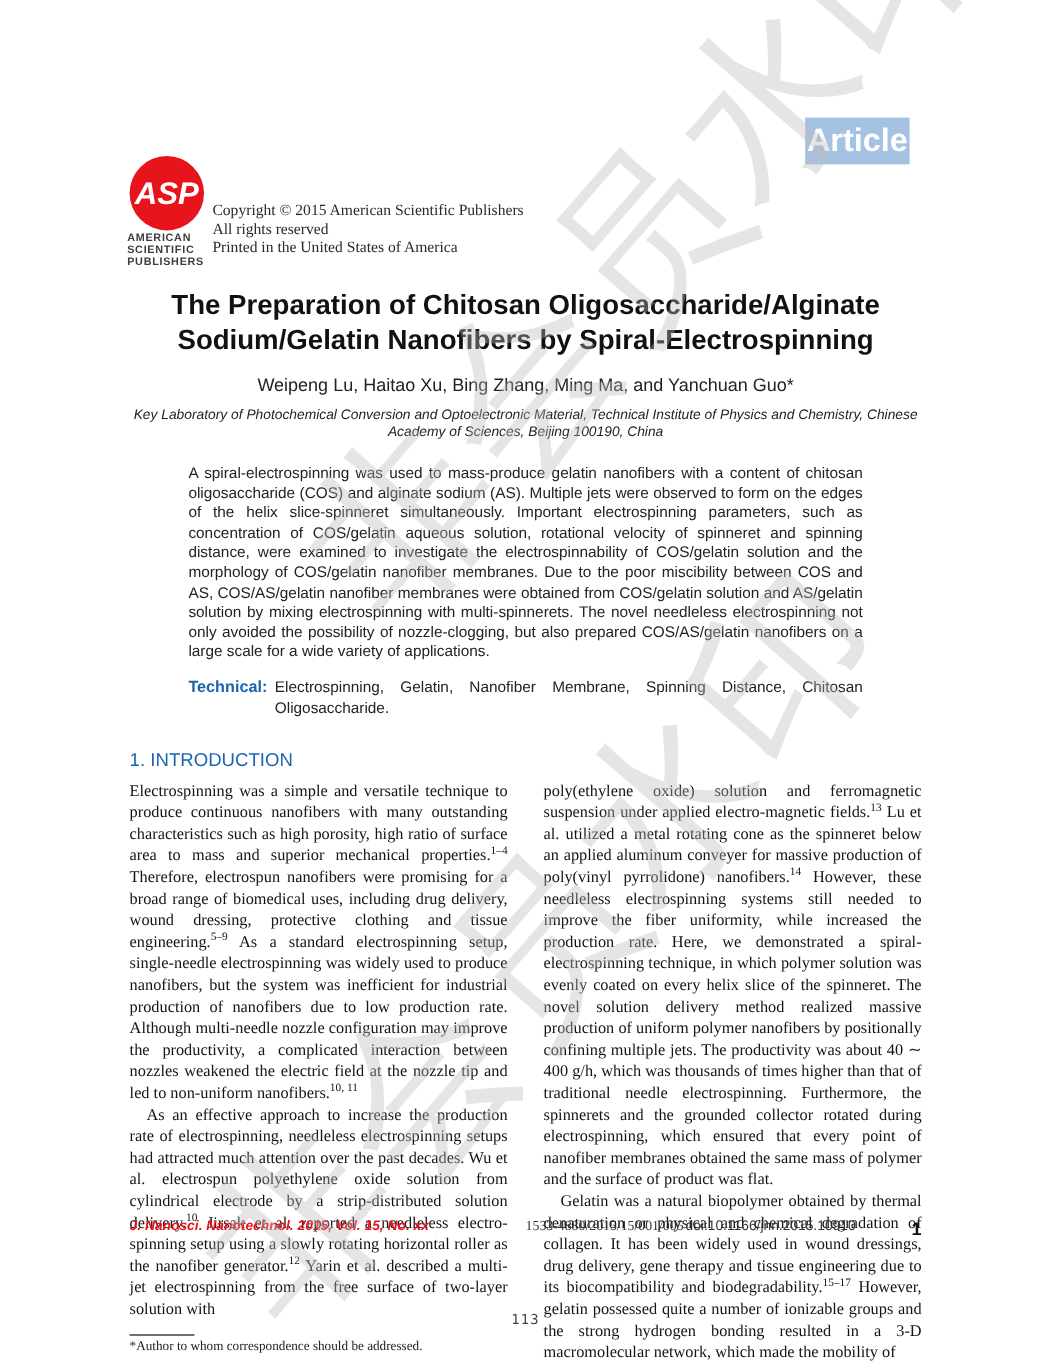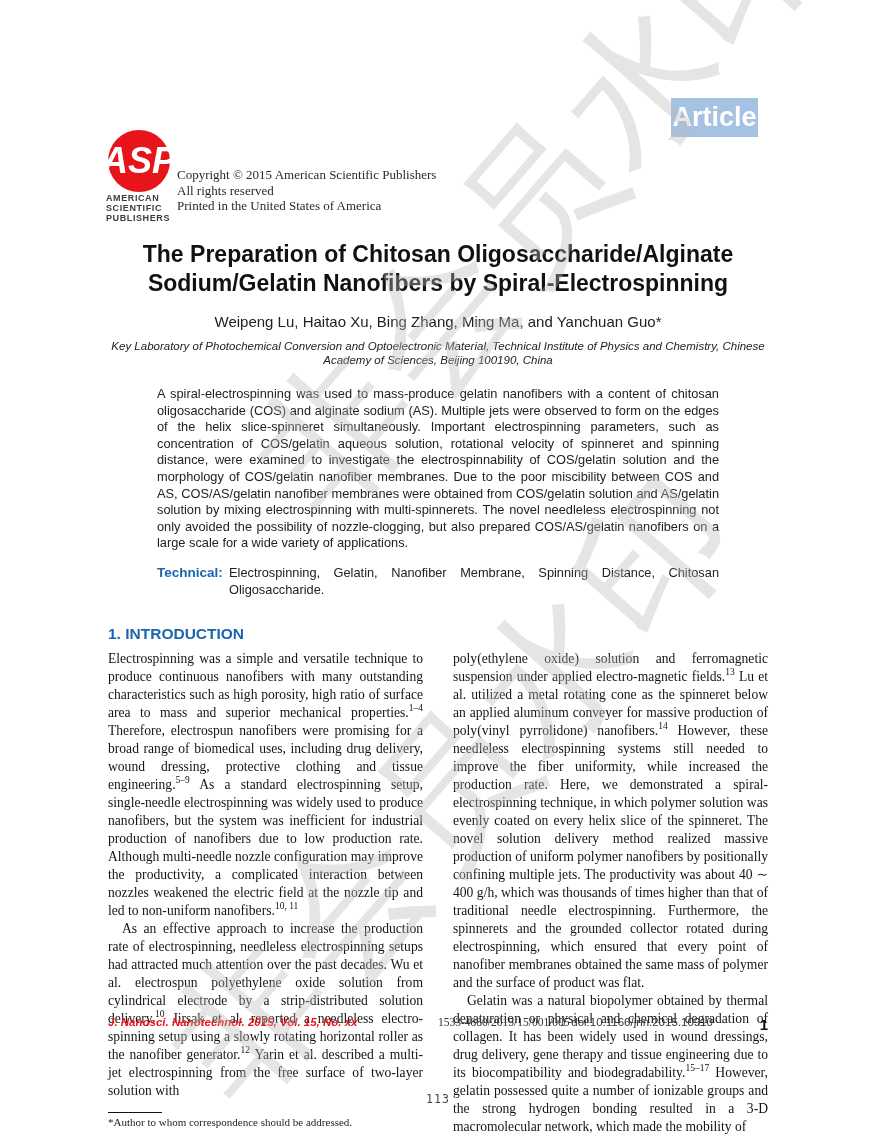--- a/index.html
+++ b/index.html
@@ -34,21 +34,21 @@
 
   
   .logo-circle {
     position: absolute; left: 108px; top: 130px;
     width: 62px; height: 62px; border-radius: 50%;
     background: #e8141c;
     display: flex; align-items: center; justify-content: center;
   }
   .logo-abbr {
     color: #ffffff; font-weight: bold; font-style: italic;
-    font-size: 36px; letter-spacing: 0px;
+    font-size: 26px; letter-spacing: 0px;
   }
   .org-lines {
     position: absolute; left: 106px; top: 193px;
     font-size: 9px; font-weight: bold; letter-spacing: 0.6px;
     color: #3c3c3c; line-height: 10px; text-align: left;
   }
   .copyright {
     position: absolute; left: 177px; top: 167px;
     font-family: "Liberation Serif", serif;
     font-size: 13px; line-height: 15.5px; color: #2a2a2a;
@@ -108,21 +108,21 @@
     color: #1b64ad; font-weight: bold; font-size: 13.5px;
   }
   .keywords-text {
     flex: 1; font-size: 12.8px; line-height: 16.6px; color: #222222;
     text-align: justify;
   }
 
   
   .section-heading {
     margin-top: 27px;
-    color: #1b64ad; font-weight: bold; font-size: 15.5px;
+    color: #1b64ad; font-weight: normal; font-size: 15.5px;
   }
   .columns {
     margin-top: 7px;
     display: flex; gap: 30px;
   }
   .col { flex: 1; }
   .col p {
     font-family: "Liberation Serif", serif;
     font-size: 13.6px; line-height: 18px;
     text-align: justify; color: #141414;

